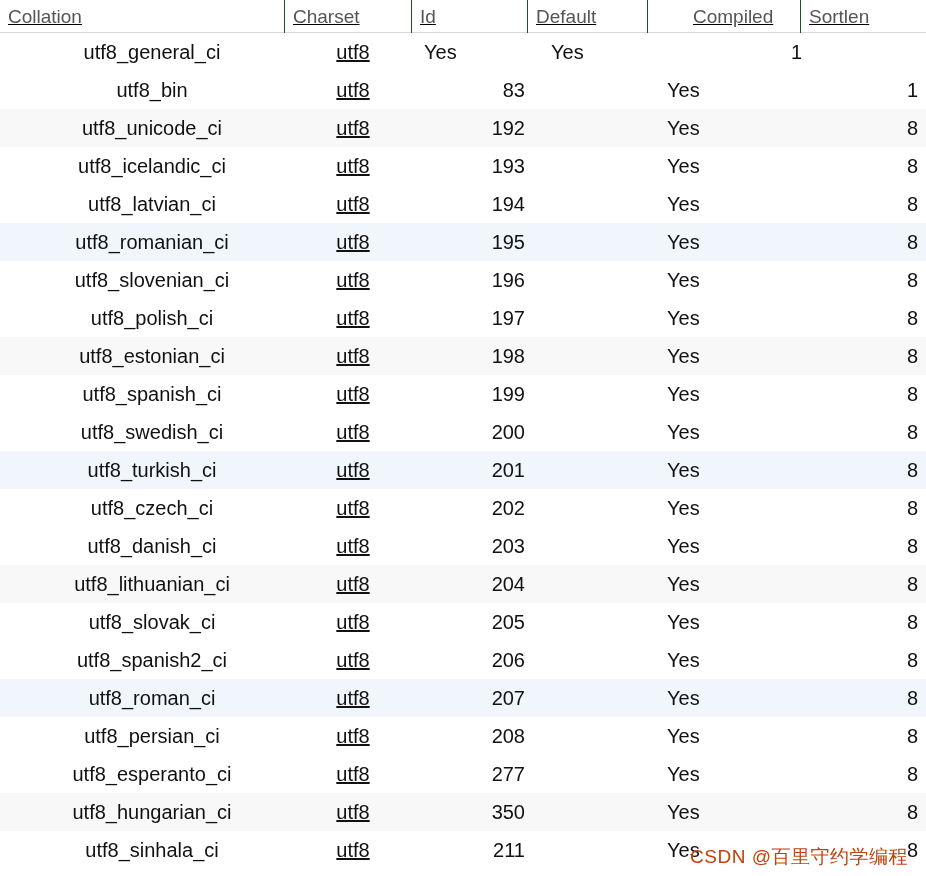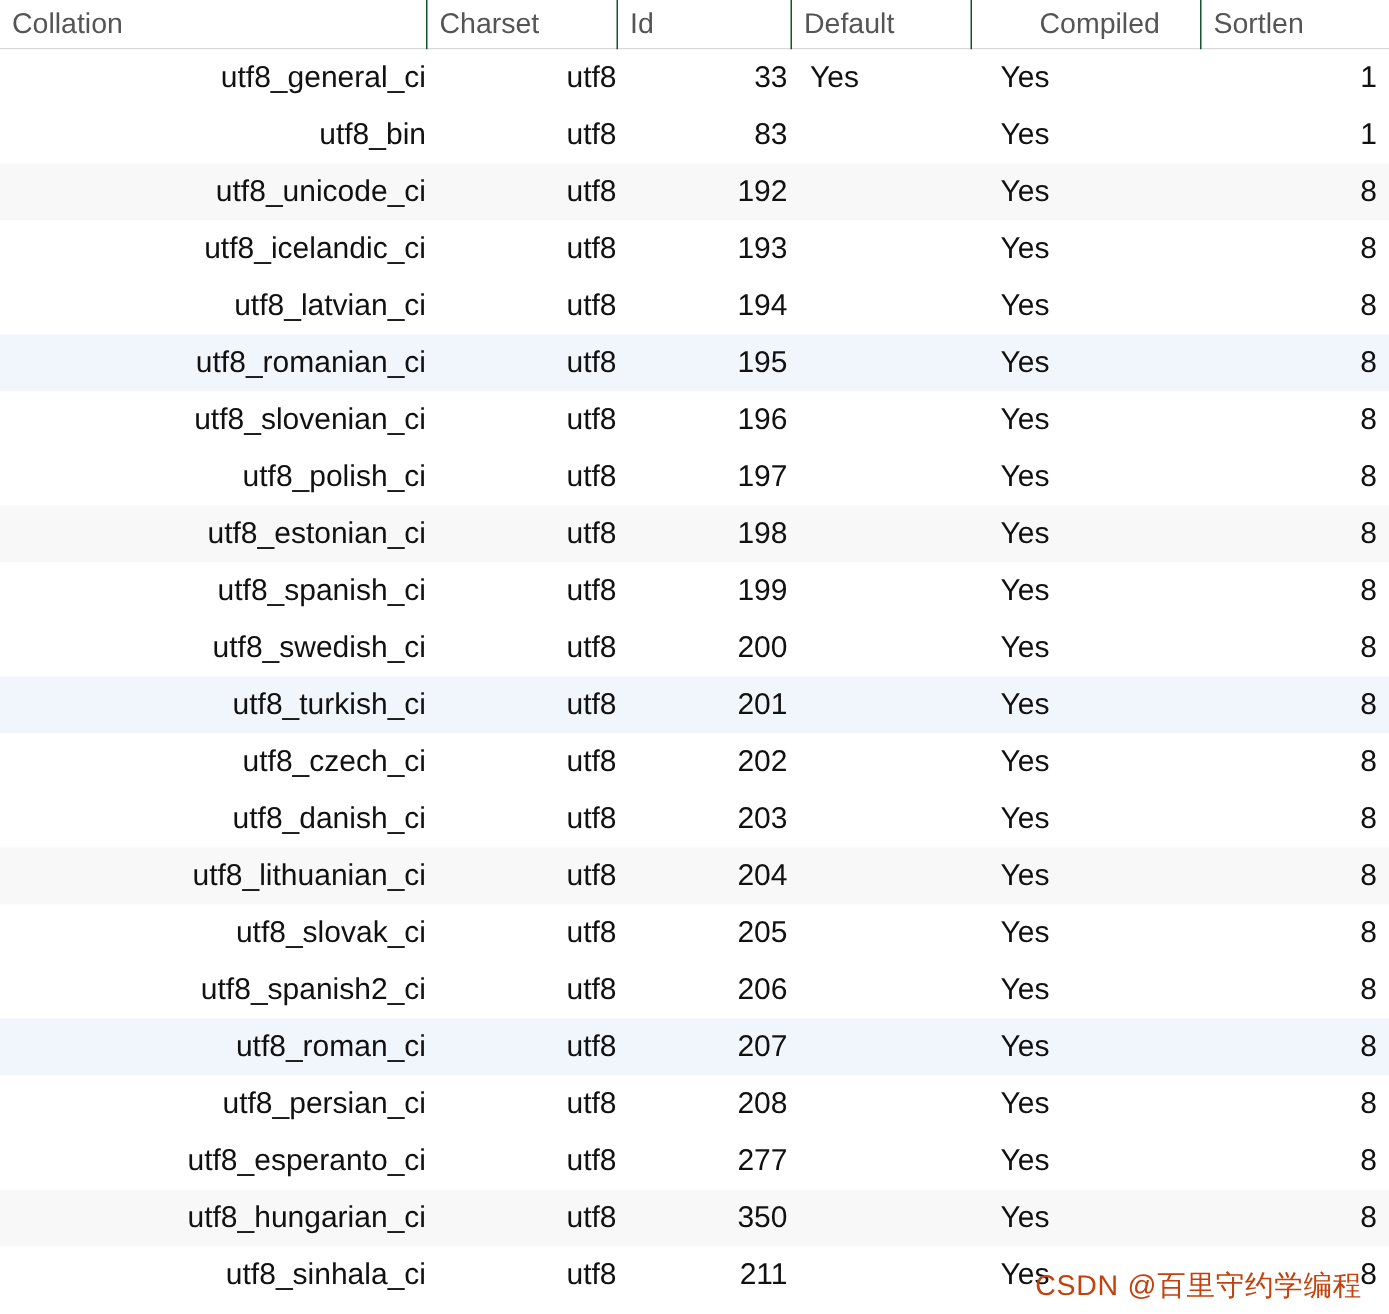--- a/index.html
+++ b/index.html
@@ -24,20 +24,21 @@
 
   
   .grid-header {
     position: relative;
     height: 33px;
     box-sizing: border-box;
     border-bottom: 1px solid #d9d9d9;
     background: #ffffff;
     display: flex;
     align-items: center;
+    text-decoration: underline;
   }
   .hcell {
     position: relative;
     height: 33px;
     line-height: 33px;
     box-sizing: border-box;
     font-size: 19px;
     color: #555555;
     white-space: nowrap;
     overflow: hidden;
@@ -70,22 +71,22 @@
 
   .cell {
     height: 38px;
     line-height: 38px;
     box-sizing: border-box;
     font-size: 20px;
     color: #111111;
     white-space: nowrap;
     overflow: hidden;
   }
-  .cell.c-collation { width: 284px; padding-left: 20px; text-align: right; }
-  .cell.c-charset   { width: 127px; padding-left: 11px; text-align: right; }
+  .cell.c-collation { width: 284px; padding-left: 20px; text-align: center; }
+  .cell.c-charset   { width: 127px; padding-left: 11px; text-align: center; text-decoration: underline; }
   .cell.c-id        { width: 116px; padding-right: 2px; text-align: right; }
   .cell.c-default   { width: 120px; padding-left: 13px; text-align: left; }
   .cell.c-compiled  { width: 153px; padding-left: 20px; text-align: left; }
   .cell.c-sortlen   { width: 126px; padding-right: 8px; text-align: right; }
 
   
   .watermark {
     position: absolute;
     right: 18px;
     bottom: 6px;
@@ -107,21 +108,20 @@
     <div class="hcell c-id"><span>Id</span></div>
     <div class="hcell c-default"><span>Default</span></div>
     <div class="hcell c-compiled"><span>Compiled</span></div>
     <div class="hcell c-sortlen"><span>Sortlen</span></div>
   </div>
 
   <div class="grid-body" id="grid-body">
       <div class="grid-row">
         <div class="cell c-collation">utf8_general_ci</div>
         <div class="cell c-charset">utf8</div>
-        <div class="cell c-id">33</div>
         <div class="cell c-default">Yes</div>
         <div class="cell c-compiled">Yes</div>
         <div class="cell c-sortlen">1</div>
       </div>
       <div class="grid-row">
         <div class="cell c-collation">utf8_bin</div>
         <div class="cell c-charset">utf8</div>
         <div class="cell c-id">83</div>
         <div class="cell c-default"></div>
         <div class="cell c-compiled">Yes</div>

